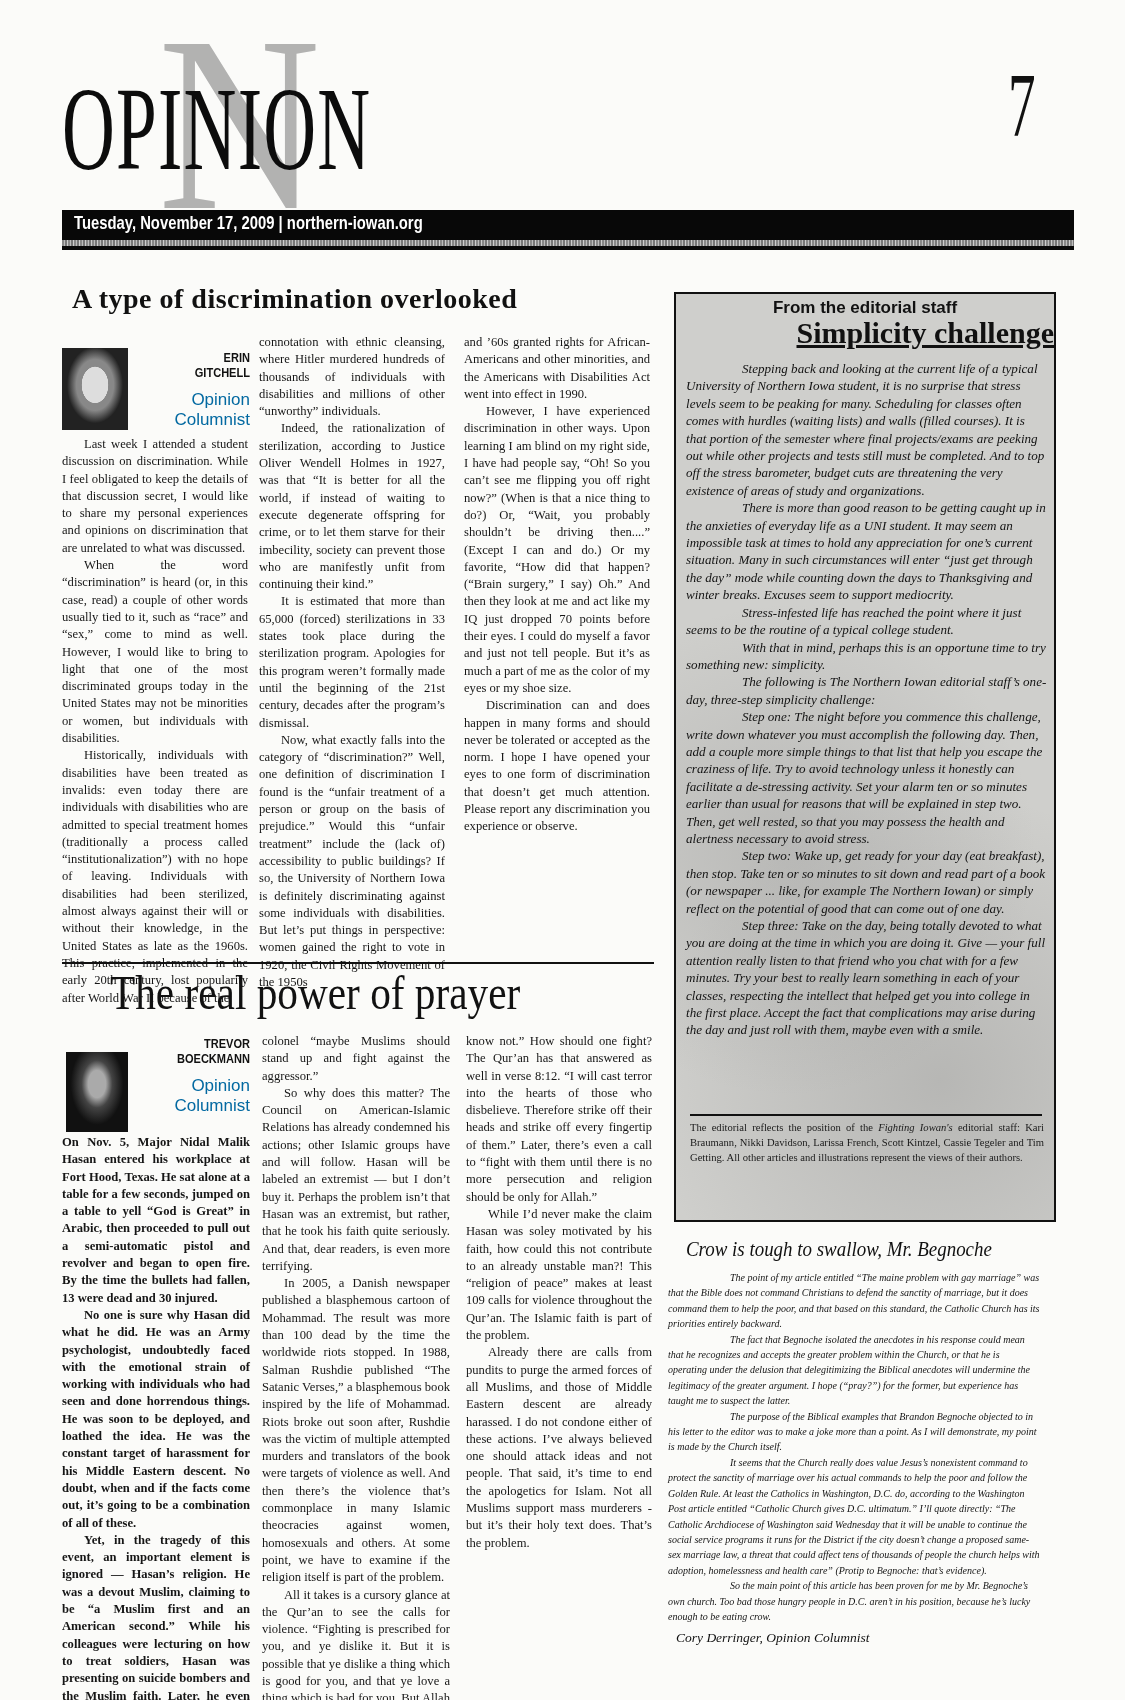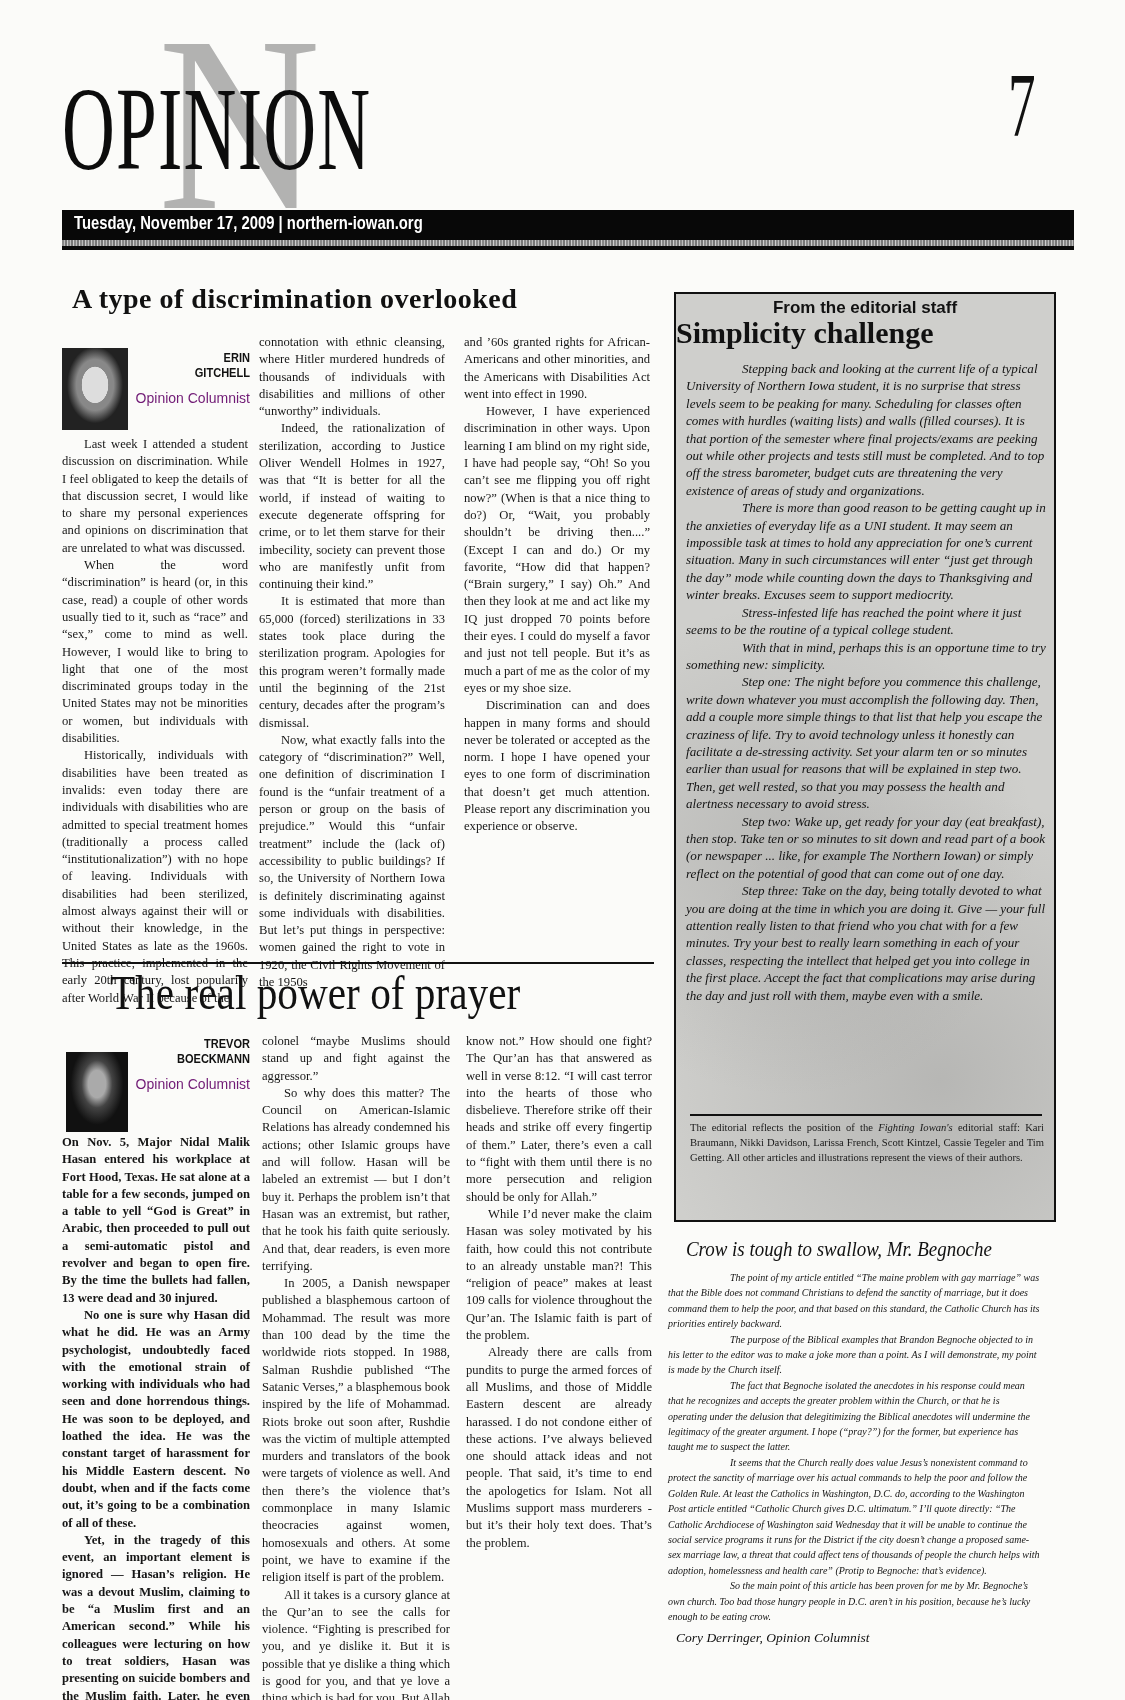--- a/index.html
+++ b/index.html
@@ -54,21 +54,21 @@
     border: 0;
   }
   .photo-erin { left: 62px; top: 348px; width: 66px; height: 82px; }
   .photo-trevor { left: 66px; top: 1052px; width: 62px; height: 80px;
     background: radial-gradient(ellipse at 50% 40%, #aaa 0 20%, #444 35%, #111 60%); }
   .by-name {
     font-family: "Liberation Sans", sans-serif; font-weight: bold; font-size: 13px;
     line-height: 15px; text-align: right; transform: scaleX(0.85); transform-origin: right top;
   }
   .by-role {
-    font-family: "Liberation Sans", sans-serif; font-size: 14px; text-align: right; color: #701a75;
+    font-family: "Liberation Sans", sans-serif; font-size: 17px; text-align: right; color: #0369a1;
   }
 
   
   .col {
     font-size: 12.6px; line-height: 17.3px; text-align: justify; color: #161616;
   }
   .col p { margin: 0; text-indent: 22px; }
   .col p.noindent { text-indent: 0; }
 
   
@@ -78,21 +78,21 @@
     background:
       radial-gradient(circle at 30% 60%, rgba(120,120,120,0.25), transparent 40%),
       radial-gradient(circle at 70% 85%, rgba(110,110,110,0.25), transparent 35%),
       #cfcfcc;
   }
   .ed-kicker {
     left: 0; top: 4px; width: 100%; text-align: center;
     font-family: "Liberation Sans", sans-serif; font-weight: bold; font-size: 17px;
   }
   .ed-title {
-    left: 0; top: 22px; width: 100%; text-align: left; font-weight: bold; font-size: 30px;
+    left: 0; top: 22px; width: 100%; text-align: right; font-weight: bold; font-size: 30px; text-decoration: underline;
   }
   .ed-body {
     left: 10px; top: 66px; width: 362px; font-style: italic; font-size: 13.1px; line-height: 17.4px; color: #121212;
   }
   .ed-body p { margin: 0; text-indent: 56px; }
   .ed-rule { left: 14px; top: 820px; width: 352px; height: 2px; background: #111; }
   .ed-footnote {
     left: 14px; top: 826px; width: 354px; font-size: 10.6px; line-height: 15px; text-align: justify; color: #1a1a1a;
   }
 
@@ -175,31 +175,32 @@
 </div>
 
 <div class="abs ed-box">
   <div class="abs ed-kicker">From the editorial staff</div>
   <div class="abs ed-title">Simplicity challenge</div>
   <div class="abs ed-body">
     <p>Stepping back and looking at the current life of a typical University of Northern Iowa student, it is no surprise that stress levels seem to be peaking for many. Scheduling for classes often comes with hurdles (waiting lists) and walls (filled courses). It is that portion of the semester where final projects/exams are peeking out while other projects and tests still must be completed. And to top off the stress barometer, budget cuts are threatening the very existence of areas of study and organizations.</p>
     <p>There is more than good reason to be getting caught up in the anxieties of everyday life as a UNI student. It may seem an impossible task at times to hold any appreciation for one’s current situation. Many in such circumstances will enter “just get through the day” mode while counting down the days to Thanksgiving and winter breaks. Excuses seem to support mediocrity.</p>
     <p>Stress-infested life has reached the point where it just seems to be the routine of a typical college student.</p>
     <p>With that in mind, perhaps this is an opportune time to try something new: simplicity.</p>
+    <p>The following is The Northern Iowan editorial staff’s one-day, three-step simplicity challenge:</p>
     <p>Step one: The night before you commence this challenge, write down whatever you must accomplish the following day. Then, add a couple more simple things to that list that help you escape the craziness of life. Try to avoid technology unless it honestly can facilitate a de-stressing activity. Set your alarm ten or so minutes earlier than usual for reasons that will be explained in step two. Then, get well rested, so that you may possess the health and alertness necessary to avoid stress.</p>
     <p>Step two: Wake up, get ready for your day (eat breakfast), then stop. Take ten or so minutes to sit down and read part of a book (or newspaper ... like, for example The Northern Iowan) or simply reflect on the potential of good that can come out of one day.</p>
     <p>Step three: Take on the day, being totally devoted to what you are doing at the time in which you are doing it. Give — your full attention really listen to that friend who you chat with for a few minutes. Try your best to really learn something in each of your classes, respecting the intellect that helped get you into college in the first place. Accept the fact that complications may arise during the day and just roll with them, maybe even with a smile.</p>
   </div>
   <div class="abs ed-rule"></div>
   <div class="abs ed-footnote">
     <span>The editorial reflects the position of the </span><i>Fighting Iowan's</i><span> editorial staff: Kari Braumann, Nikki Davidson, Larissa French, Scott Kintzel, Cassie Tegeler and Tim Getting. All other articles and illustrations represent the views of their authors.</span>
   </div>
 </div>
 
 <div class="abs crow-title">Crow is tough to swallow, Mr. Begnoche</div>
 <div class="abs crow-body">
   <p>The point of my article entitled “The maine problem with gay marriage” was that the Bible does not command Christians to defend the sanctity of marriage, but it does command them to help the poor, and that based on this standard, the Catholic Church has its priorities entirely backward.</p>
+  <p>The fact that Begnoche isolated the anecdotes in his response could mean that he recognizes and accepts the greater problem within the Church, or that he is operating under the delusion that delegitimizing the Biblical anecdotes will undermine the legitimacy of the greater argument. I hope (“pray?”) for the former, but experience has taught me to suspect the latter.</p>
   <p>The purpose of the Biblical examples that Brandon Begnoche objected to in his letter to the editor was to make a joke more than a point. As I will demonstrate, my point is made by the Church itself.</p>
-  <p>The fact that Begnoche isolated the anecdotes in his response could mean that he recognizes and accepts the greater problem within the Church, or that he is operating under the delusion that delegitimizing the Biblical anecdotes will undermine the legitimacy of the greater argument. I hope (“pray?”) for the former, but experience has taught me to suspect the latter.</p>
   <p>It seems that the Church really does value Jesus’s nonexistent command to protect the sanctity of marriage over his actual commands to help the poor and follow the Golden Rule. At least the Catholics in Washington, D.C. do, according to the Washington Post article entitled “Catholic Church gives D.C. ultimatum.” I’ll quote directly: “The Catholic Archdiocese of Washington said Wednesday that it will be unable to continue the social service programs it runs for the District if the city doesn’t change a proposed same-sex marriage law, a threat that could affect tens of thousands of people the church helps with adoption, homelessness and health care” (Protip to Begnoche: that’s evidence).</p>
   <p>So the main point of this article has been proven for me by Mr. Begnoche’s own church. Too bad those hungry people in D.C. aren’t in his position, because he’s lucky enough to be eating crow.</p>
 </div>
 <div class="abs crow-sig">Cory Derringer, Opinion Columnist</div>
 
 </body></html>

